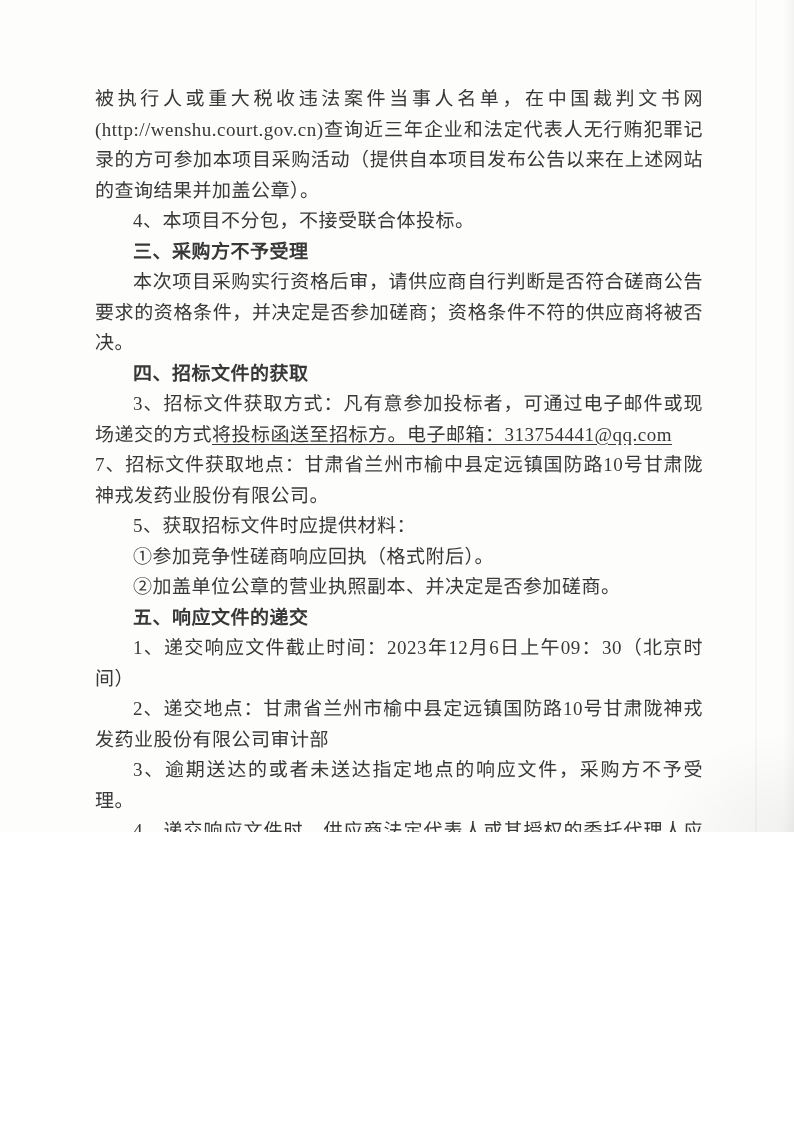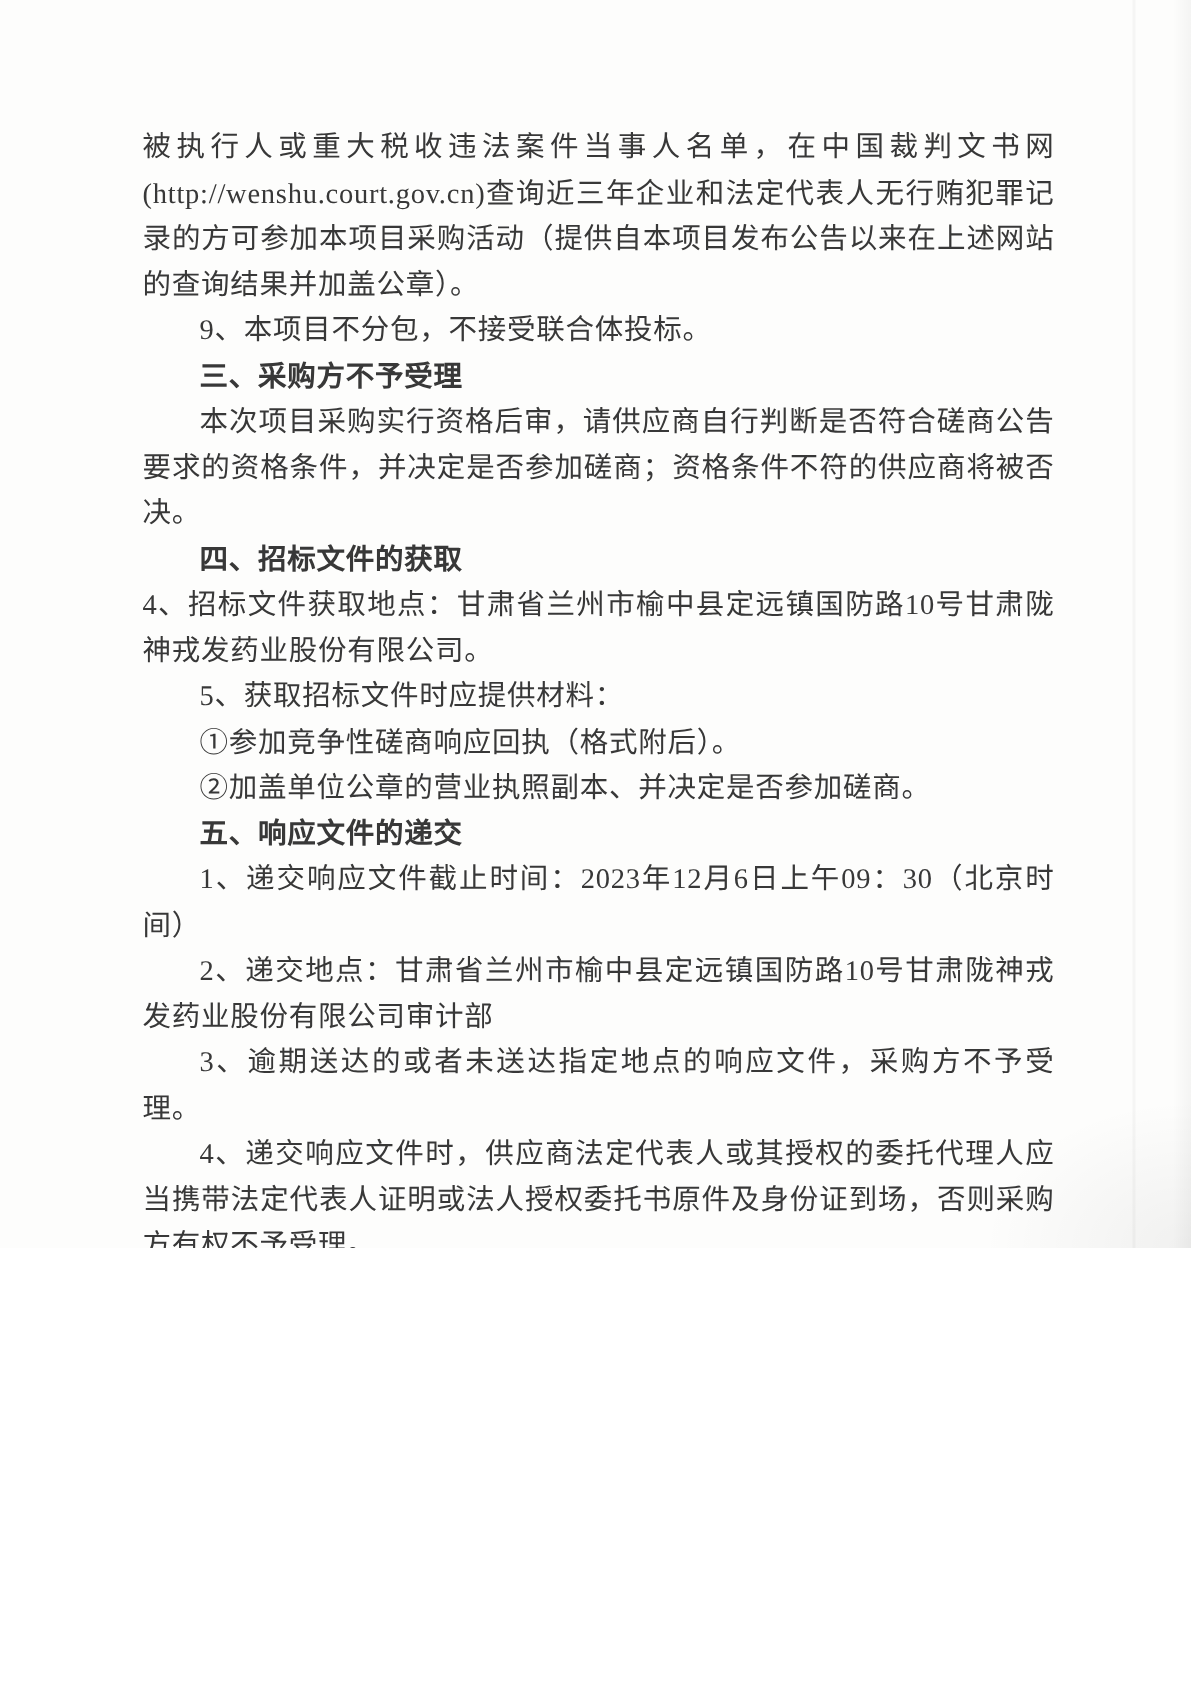--- a/index.html
+++ b/index.html
@@ -45,25 +45,26 @@
     width: 140px; height: 100px;
     background: radial-gradient(ellipse at 100% 100%, rgba(0,0,0,0.05) 0%, rgba(0,0,0,0) 70%);
   }
 </style>
 </head>
 <body>
 
 <div class="page">
   <div class="content">
       <p class="para flush"><span>被执行人或重大税收违法案件当事人名单，在中国裁判文书网(http://wenshu.court.gov.cn)查询近三年企业和法定代表人无行贿犯罪记录的方可参加本项目采购活动（提供自本项目发布公告以来在上述网站的查询结果并加盖公章）。</span></p>
-      <p class="para indent"><span>9、本项目不分包，不接受联合体投标。</span></p>
+      <p class="para indent"><span>4、本项目不分包，不接受联合体投标。</span></p>
       <p class="para heading"><span>三、采购方不予受理</span></p>
       <p class="para indent"><span>本次项目采购实行资格后审，请供应商自行判断是否符合磋商公告要求的资格条件，并决定是否参加磋商；资格条件不符的供应商将被否决。</span></p>
       <p class="para heading"><span>四、招标文件的获取</span></p>
-      <p class="para flush"><span>4、招标文件获取地点：甘肃省兰州市榆中县定远镇国防路10号甘肃陇神戎发药业股份有限公司。</span></p>
+      <p class="para indent"><span>3、招标文件获取方式：凡有意参加投标者，可通过电子邮件或现场递交的方式</span><span class="u">将投标函送至招标方。电子邮箱：313754441@qq.com</span></p>
+      <p class="para flush"><span>7、招标文件获取地点：甘肃省兰州市榆中县定远镇国防路10号甘肃陇神戎发药业股份有限公司。</span></p>
       <p class="para indent"><span>5、获取招标文件时应提供材料：</span></p>
       <p class="para indent"><span>①参加竞争性磋商响应回执（格式附后）。</span></p>
       <p class="para indent"><span>②加盖单位公章的营业执照副本、并决定是否参加磋商。</span></p>
       <p class="para heading"><span>五、响应文件的递交</span></p>
       <p class="para indent"><span>1、递交响应文件截止时间：2023年12月6日上午09：30（北京时间）</span></p>
       <p class="para indent"><span>2、递交地点：甘肃省兰州市榆中县定远镇国防路10号甘肃陇神戎发药业股份有限公司审计部</span></p>
       <p class="para indent"><span>3、逾期送达的或者未送达指定地点的响应文件，采购方不予受理。</span></p>
       <p class="para indent"><span>4、递交响应文件时，供应商法定代表人或其授权的委托代理人应当携带法定代表人证明或法人授权委托书原件及身份证到场，否则采购方有权不予受理。</span></p>
     </div>
   <div class="fold-line"></div>

